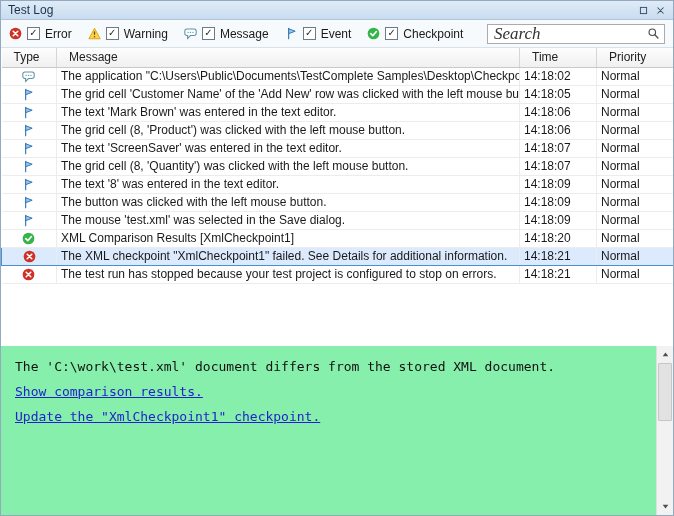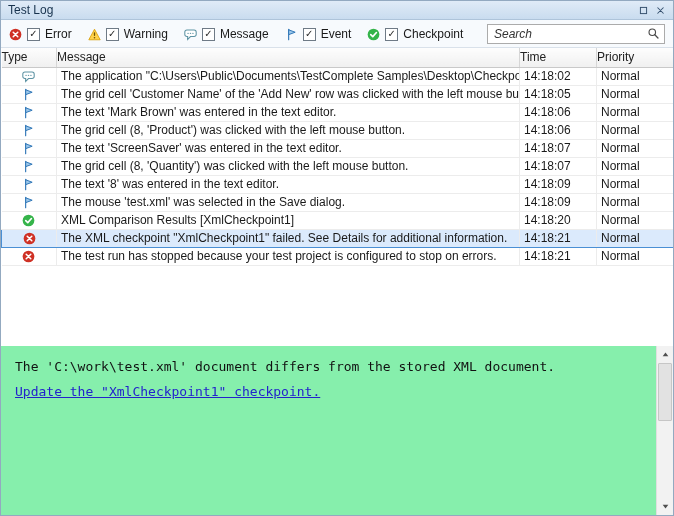--- a/index.html
+++ b/index.html
@@ -33,56 +33,56 @@
   }
   .winbtn .icon { width: 11px; height: 11px; }
   
   .toolbar {
     height: 28px; flex: none;
     background: #f7fafd;
     border-bottom: 1px solid #d9e1ea;
     display: flex; align-items: center;
     padding: 0 8px; gap: 16px;
   }
-  .filter { display: inline-flex; align-items: flex-end; gap: 5px; }
+  .filter { display: inline-flex; align-items: flex-start; gap: 5px; }
   .icon { width: 13px; height: 13px; display: inline-block; }
   .icon svg { display: block; width: 100%; height: 100%; }
   .cb {
     width: 13px; height: 13px;
     border: 1px solid #6e7a86;
     background: #ffffff;
     display: inline-flex; align-items: center; justify-content: center;
     font-size: 10px; line-height: 1; color: #2b2b2b;
   }
   .cb.checked::after { content: "✓"; }
   .search-box {
     margin-left: auto;
     width: 178px; height: 20px;
     border: 1px solid #ababab;
     background: #ffffff;
     display: flex; align-items: center;
     padding: 0 4px 0 6px;
   }
   .search-box input {
     flex: 1; border: none; outline: none;
-    font-family: Liberation Sans, sans-serif;
-    font-size: 12px; min-width: 0;
+    font-family: Liberation Serif, serif;
+    font-size: 17px; min-width: 0;
     background: transparent;
   }
   .search-box input::placeholder { font-style: italic; color: #333; opacity: 1; }
   
   .table-area { flex: 1; background: #ffffff; overflow: hidden; }
   table { border-collapse: collapse; table-layout: fixed; width: 672px; }
   th {
     height: 19px;
     background: linear-gradient(#fdfdfd, #f0f0f0);
     border-right: 1px solid #d6d6d6;
     border-bottom: 1px solid #c9c9c9;
     font-weight: normal; text-align: left;
-    padding: 0 0; color: #222;
+    padding: 0 12px; color: #222;
   }
   td {
     height: 17px; line-height: 17px;
     border-right: 1px solid #ececec;
     border-bottom: 1px solid #ececec;
     padding: 0 4px;
     white-space: nowrap; overflow: hidden;
   }
   td.col-type { text-align: center; padding: 0; }
   td.col-type .icon { vertical-align: middle; }
@@ -321,20 +321,29 @@
                 </svg></span></td>
             <td>The text '8' was entered in the text editor.</td>
             <td>14:18:09</td>
             <td>Normal</td>
           </tr>
           <tr class="">
             <td class="col-type"><span class="icon"><svg viewBox="0 0 16 16">
                   <path d="M4.5 1.5 V14.5" stroke="#2e75b6" stroke-width="1.4" stroke-linecap="round"></path>
                   <path d="M4.5 2.2 L12.5 5.2 L4.5 8.2 Z" fill="#9cc7ea" stroke="#2e75b6" stroke-width="1.2" stroke-linejoin="round"></path>
                 </svg></span></td>
+            <td>The button was clicked with the left mouse button.</td>
+            <td>14:18:09</td>
+            <td>Normal</td>
+          </tr>
+          <tr class="">
+            <td class="col-type"><span class="icon"><svg viewBox="0 0 16 16">
+                  <path d="M4.5 1.5 V14.5" stroke="#2e75b6" stroke-width="1.4" stroke-linecap="round"></path>
+                  <path d="M4.5 2.2 L12.5 5.2 L4.5 8.2 Z" fill="#9cc7ea" stroke="#2e75b6" stroke-width="1.2" stroke-linejoin="round"></path>
+                </svg></span></td>
             <td>The mouse 'test.xml' was selected in the Save dialog.</td>
             <td>14:18:09</td>
             <td>Normal</td>
           </tr>
           <tr class="">
             <td class="col-type"><span class="icon"><svg viewBox="0 0 16 16">
                   <circle cx="8" cy="8" r="7.2" fill="#35b44a"></circle>
                   <path d="M4.6 8.2 L7.1 10.6 L11.6 5.6" stroke="#fff" stroke-width="2" fill="none" stroke-linecap="round" stroke-linejoin="round"></path>
                 </svg></span></td>
             <td>XML Comparison Results [XmlCheckpoint1]</td>
@@ -360,20 +369,21 @@
             <td>Normal</td>
           </tr>
         </tbody>
     </table>
   </div>
 
   <div class="bottom">
     <div class="details-wrap">
       <div class="details">
         <div class="details-line">The 'C:\work\test.xml' document differs from the stored XML document.</div>
+        <a class="details-link">Show comparison results.</a>
         <a class="details-link">Update the "XmlCheckpoint1" checkpoint.</a>
       </div>
       <div class="vscroll">
         <span class="scroll-btn">
             <span class="icon">
               <svg viewBox="0 0 16 16">
                 <path d="M8 4.5 L13 11 H3 Z" fill="#4f4f4f"></path>
               </svg>
             </span>
           </span>

